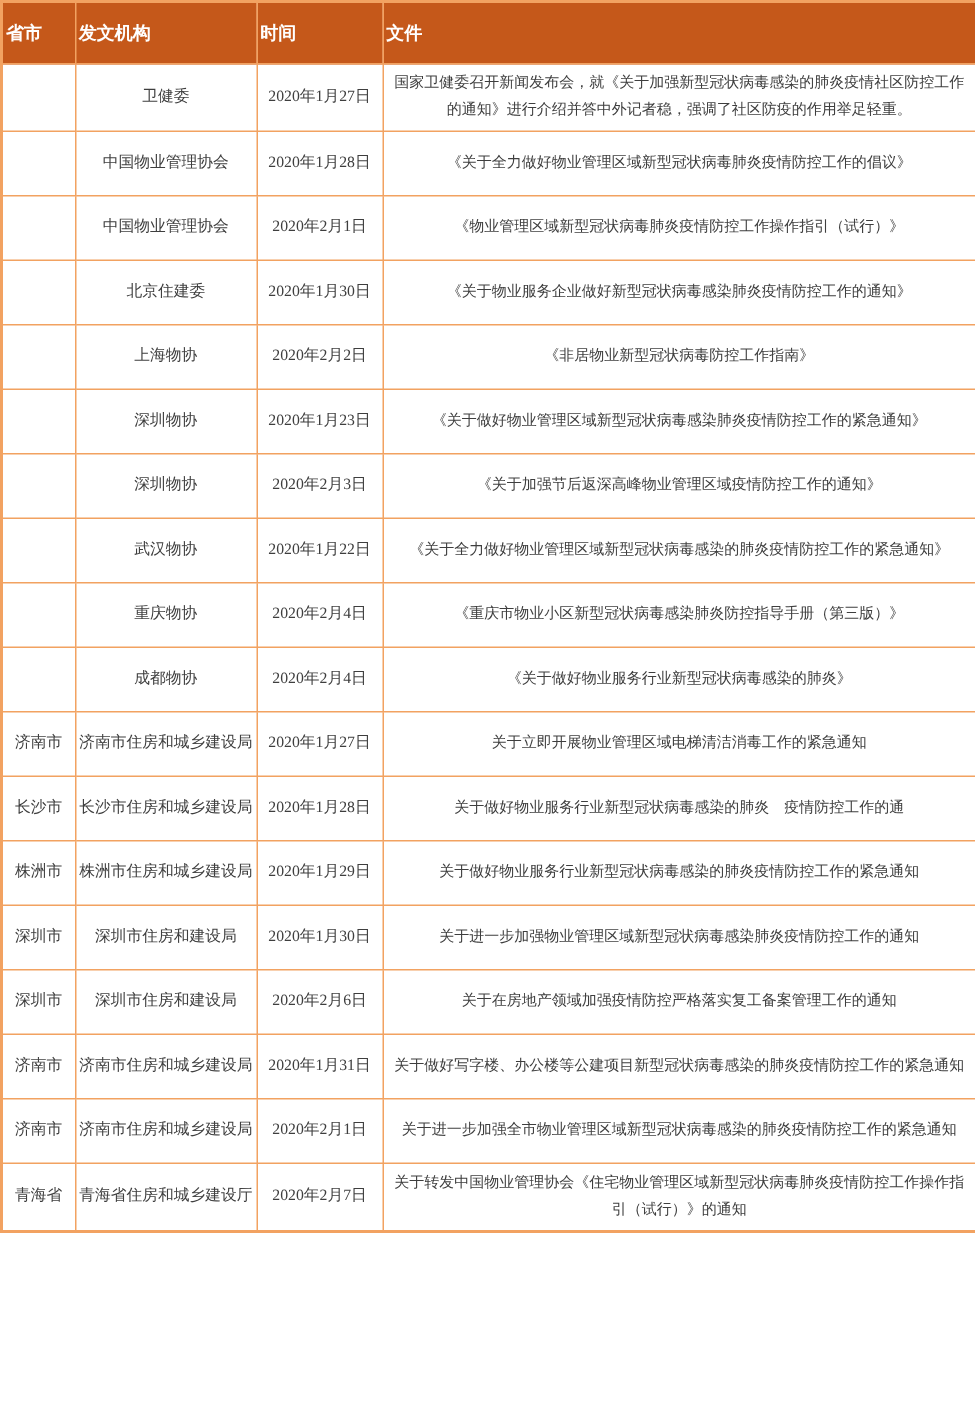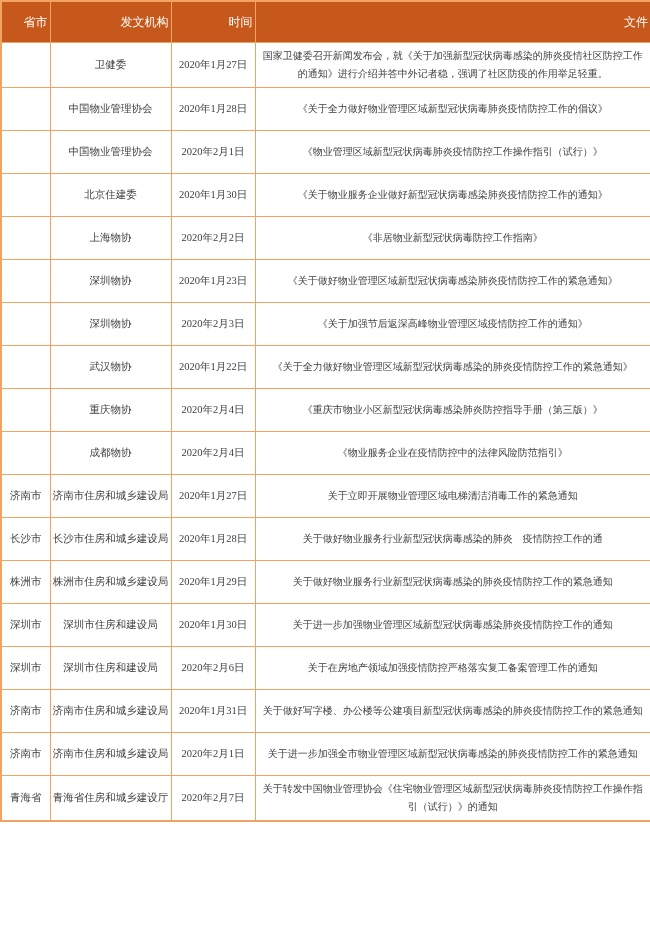--- a/index.html
+++ b/index.html
@@ -16,25 +16,25 @@
   }
   table{
     width:650px;
     border-collapse:collapse;
     table-layout:fixed;
     border:2px solid var(--border);
   }
   th{
     background:var(--header-bg);
     color:var(--header-text);
-    font-weight:normal;
+    font-weight:bold;
     font-size:12px;
     height:40px;
     border:1px solid var(--border);
-    text-align:right;
+    text-align:left;
     padding:0 2px;
   }
   td{
     border:1px solid var(--border);
     color:var(--body-text);
     text-align:center;
     vertical-align:middle;
     padding:4px 3px;
     font-size:10.5px;
     line-height:1.8;
@@ -116,21 +116,21 @@
       <tr class="body-row">
         <td class="col-province"></td>
         <td class="col-agency">重庆物协</td>
         <td class="col-date">2020年2月4日</td>
         <td class="col-doc">《重庆市物业小区新型冠状病毒感染肺炎防控指导手册（第三版）》</td>
       </tr>
       <tr class="body-row">
         <td class="col-province"></td>
         <td class="col-agency">成都物协</td>
         <td class="col-date">2020年2月4日</td>
-        <td class="col-doc">《物业服务企业在疫情防控中的法律风险防范指引》</td>
+        <td class="col-doc">《关于做好物业服务行业新型冠状病毒感染的肺炎》</td>
       </tr>
       <tr class="body-row">
         <td class="col-province">济南市</td>
         <td class="col-agency">济南市住房和城乡建设局</td>
         <td class="col-date">2020年1月27日</td>
         <td class="col-doc">关于立即开展物业管理区域电梯清洁消毒工作的紧急通知</td>
       </tr>
       <tr class="body-row">
         <td class="col-province">长沙市</td>
         <td class="col-agency">长沙市住房和城乡建设局</td>

